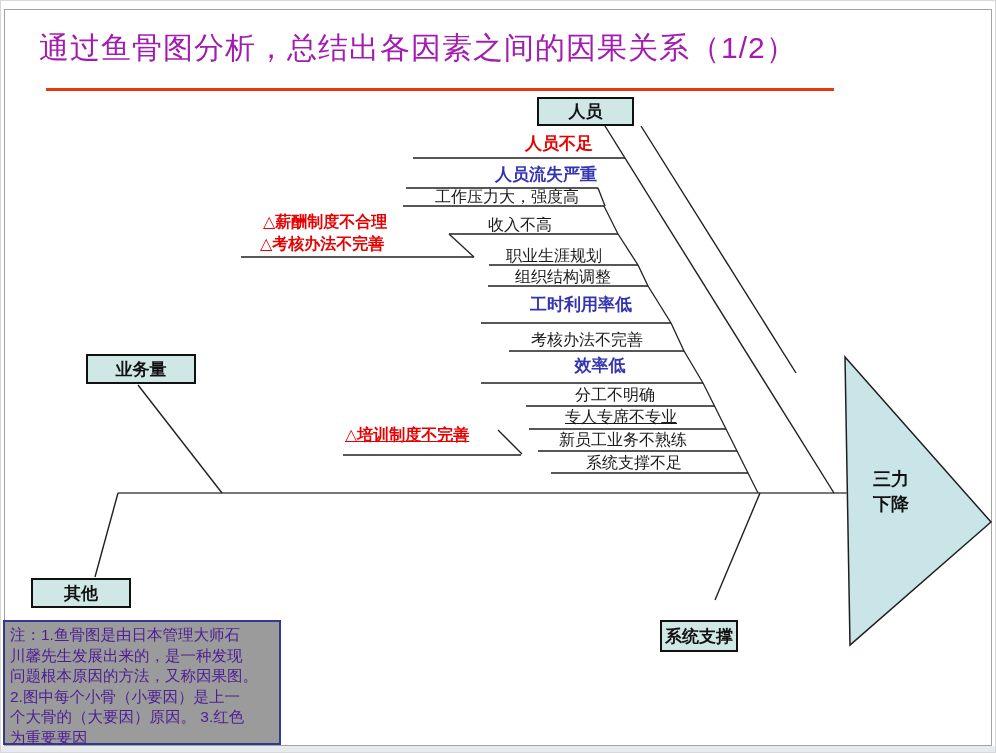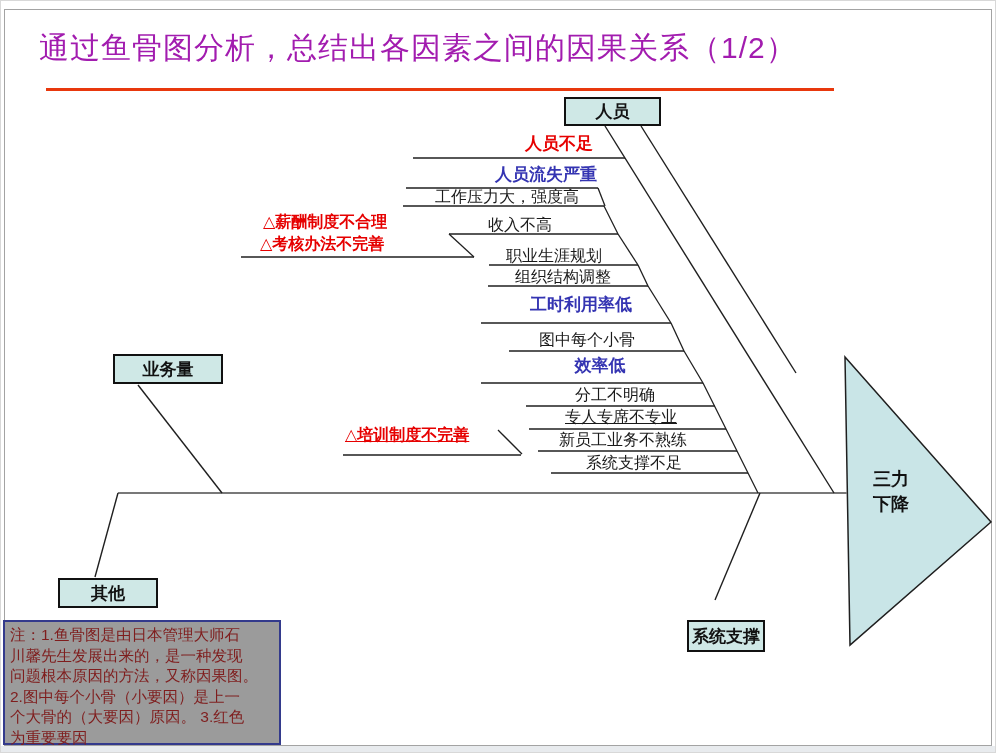--- a/index.html
+++ b/index.html
@@ -19,38 +19,38 @@
     position:absolute;left:38px;top:27px;width:920px;
     font-size:30px;font-weight:400;color:#a21caf;letter-spacing:1px;white-space:nowrap;
   }
   .title-rule{
     position:absolute;left:45px;top:87px;width:788px;height:3px;background:#e8380d;
   }
   svg.bones{position:absolute;left:0;top:0;}
   .cat-box{
     position:absolute;background:#cfe8e6;border:2px solid #111;
     display:flex;align-items:center;justify-content:center;
-    font-size:17px;font-weight:700;color:#111;box-sizing:border-box;margin-left:27px;
+    font-size:17px;font-weight:700;color:#111;box-sizing:border-box;
   }
   .head-label{
     position:absolute;left:872px;top:466px;width:60px;text-align:left;
     font-size:18px;font-weight:700;line-height:25px;color:#111;
   }
   .cause{
     position:absolute;transform:translateX(-50%);white-space:nowrap;
     font-size:16px;color:#1a1a1a;line-height:19px;
   }
   .cause.left{transform:none;}
   .cause.imp{color:#e60000;font-weight:700;}
   .cause.grp{color:#3434b2;font-weight:700;font-size:17px;}
   .cause.big{font-size:17px;margin-left:28px;}
   .note-box{
     position:absolute;left:2px;top:619px;width:278px;height:125px;
     background:#9b9b9b;border:2px solid #333a8c;box-sizing:border-box;
-    padding:3px 5px;color:#7f1d1d;
+    padding:3px 5px;color:#4c1d95;
   }
   .note-box .nline{font-size:15.5px;line-height:20.5px;white-space:nowrap;}
 </style>
 </head>
 <body>
 
 <div id="stage">
 
   <div class="slide-frame"></div>
 
@@ -126,21 +126,21 @@
 
   <div class="cause imp big" style="left:530px;top:133px;">人员不足</div>
   <div class="cause grp" style="left:545px;top:164px;">人员流失严重</div>
   <div class="cause" style="left:506px;top:186px;">工作压力大，强度高</div>
   <div class="cause imp left" style="left:262px;top:211px;">△薪酬制度不合理</div>
   <div class="cause imp left" style="left:259px;top:233px;">△考核办法不完善</div>
   <div class="cause" style="left:519px;top:214px;">收入不高</div>
   <div class="cause" style="left:553px;top:245px;">职业生涯规划</div>
   <div class="cause" style="left:562px;top:266px;">组织结构调整</div>
   <div class="cause grp" style="left:580px;top:294px;">工时利用率低</div>
-  <div class="cause" style="left:586px;top:329px;">图中每个小骨</div>
+  <div class="cause" style="left:586px;top:329px;">考核办法不完善</div>
   <div class="cause grp" style="left:599px;top:355px;">效率低</div>
   <div class="cause" style="left:614px;top:384px;">分工不明确</div>
   <div class="cause" style="left:620px;top:406px;text-decoration:underline;">专人专席不专业</div>
   <div class="cause" style="left:622px;top:429px;">新员工业务不熟练</div>
   <div class="cause" style="left:633px;top:452px;">系统支撑不足</div>
   <div class="cause imp left" style="left:344px;top:424px;text-decoration:underline;">△培训制度不完善</div>
 
   <div class="note-box">
     <div class="nline">注：1.鱼骨图是由日本管理大师石</div>
     <div class="nline">川馨先生发展出来的，是一种发现</div>

